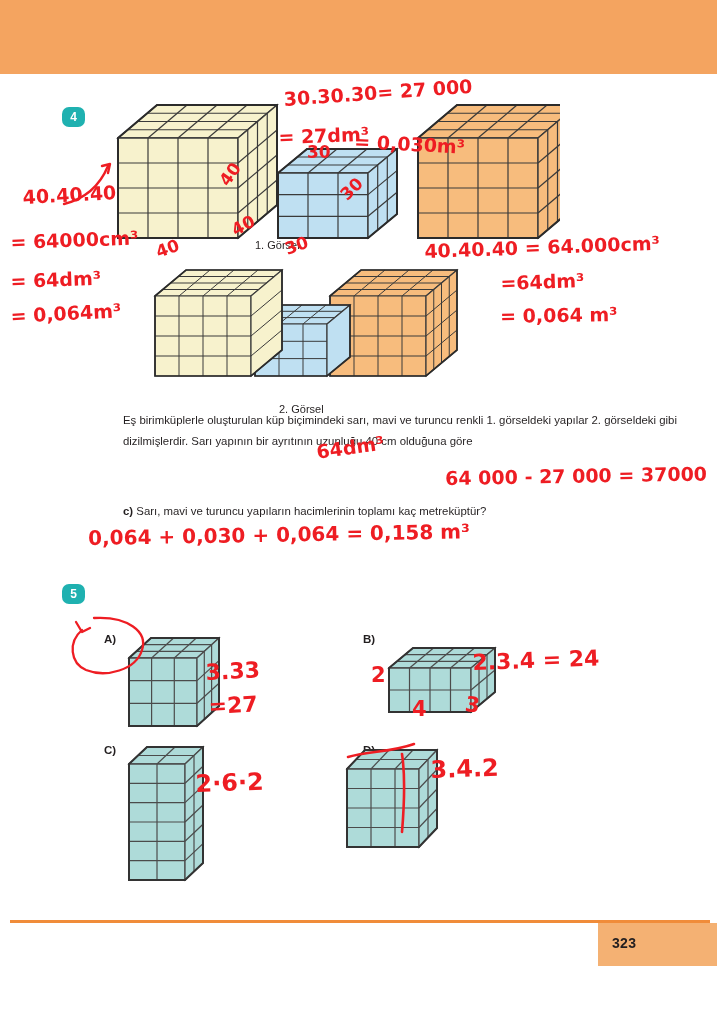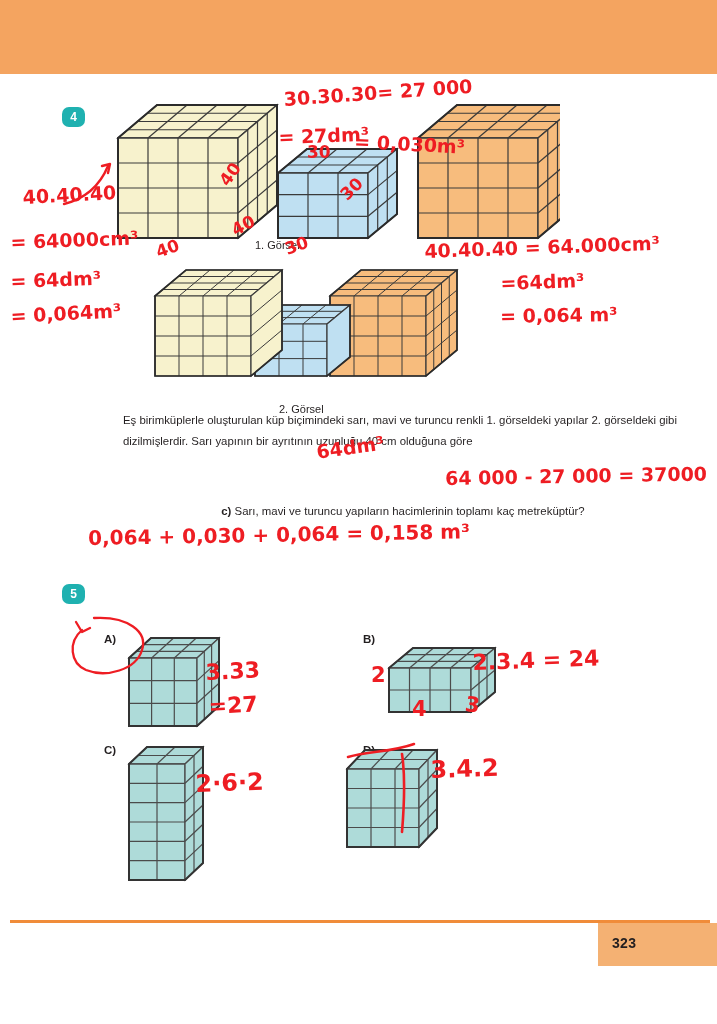--- a/index.html
+++ b/index.html
@@ -55,21 +55,21 @@
     position: absolute;
     font-size: 11.4px;
     color: #231f20;
     line-height: 21px;
     font-family: "Liberation Sans", sans-serif;
     margin-left: 26px;
   }
   #q4-intro { left: 97px; top: 410px; width: 560px; }
   #q4-a { left: 97px; top: 453px; width: 560px; }
   #q4-b { left: 97px; top: 477px; width: 560px; }
-  #q4-c { left: 97px; top: 501px; width: 560px; text-align: center; }
+  #q4-c { left: 97px; top: 501px; width: 560px; }
   #q5-intro { left: 97px; top: 586px; width: 545px; }
   .bodytext b { font-weight: bold; }
 
   .gorsel-label {
     position: absolute;
     font-size: 11px; color: #231f20;
     font-family: "Liberation Sans", sans-serif;
   }
   #gorsel1 { left: 255px; top: 239px; }
   #gorsel2 { left: 279px; top: 403px; }

